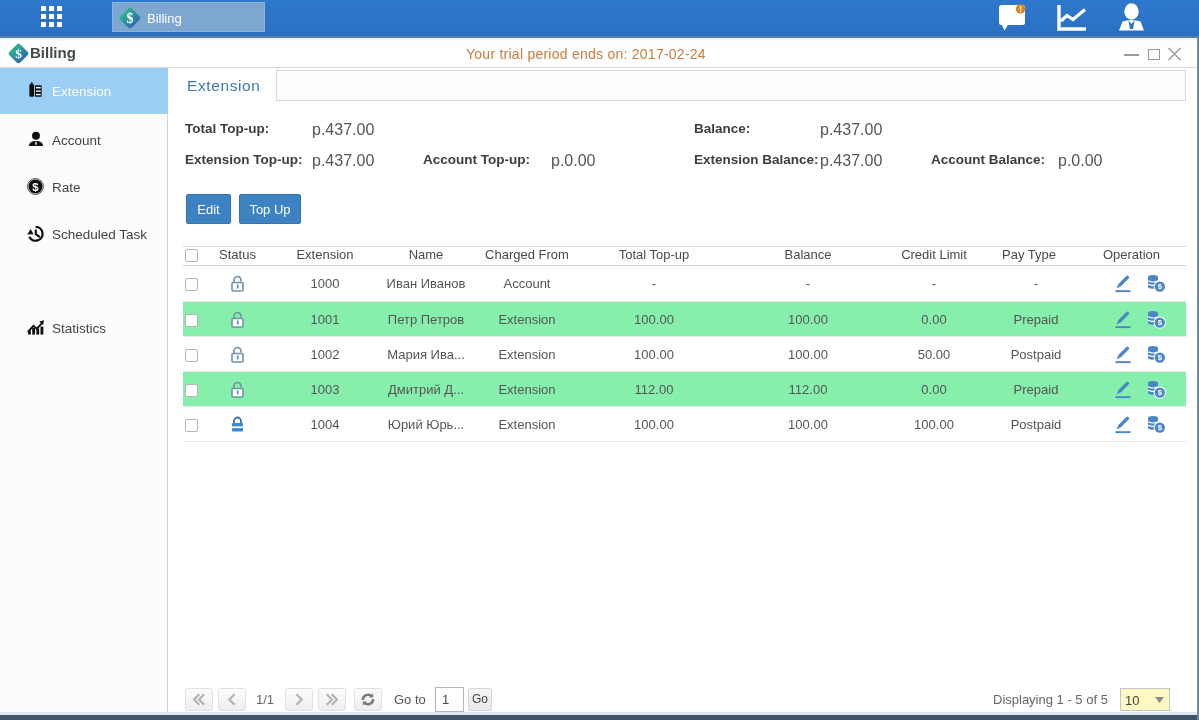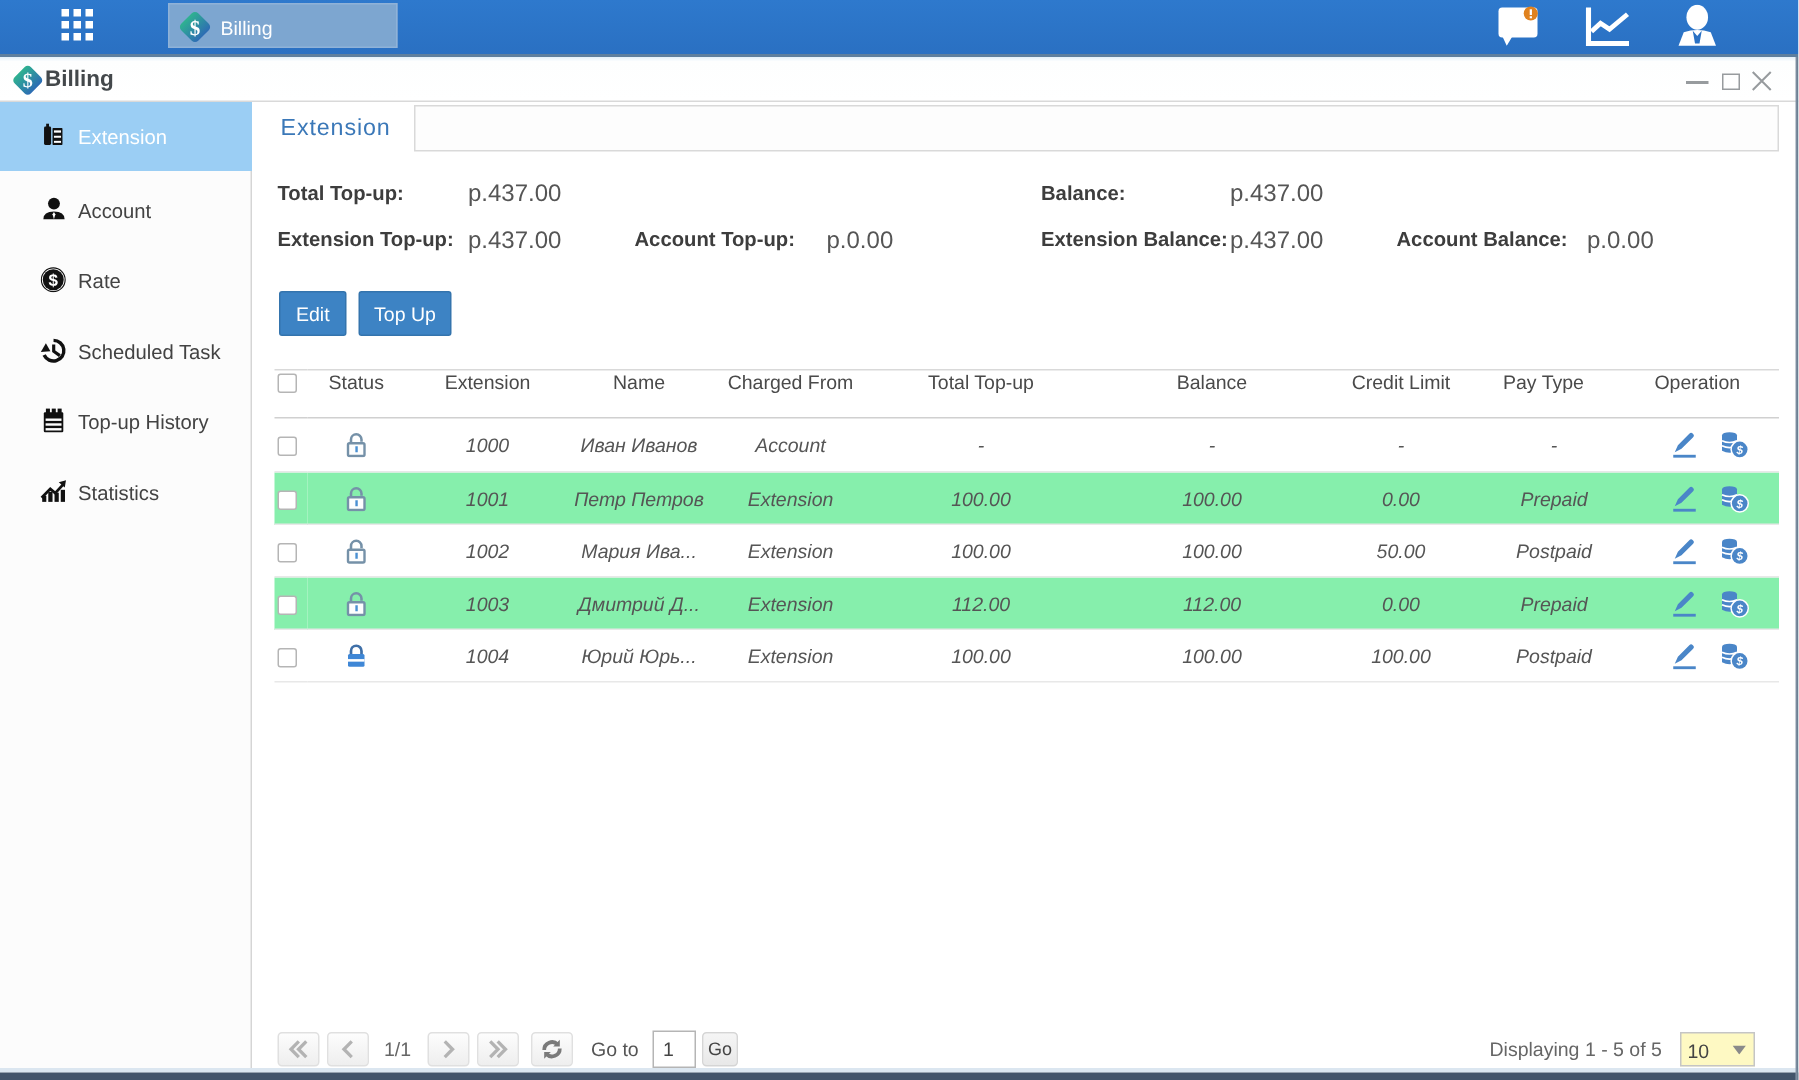--- a/index.html
+++ b/index.html
@@ -44,22 +44,22 @@
 .sval { position:absolute; font-size:16px; color:#555; }
 
 .btn { position:absolute; height:30px; background:#3d83c4; border:1px solid #3474ad;
   border-radius:2px; color:#fff; font-size:13px; text-align:center; }
 .btn span { position:relative; top:7px; }
 
 
 #tbl { left:183px; top:246px; width:1003px; }
 table { border-collapse:collapse; table-layout:fixed; width:1003px; font-size:13px; }
 thead td { height:16px; border-top:1px solid #d9d9d9; border-bottom:1px solid #d0d0d0;
-  color:#4a4a4a; text-align:center; padding-bottom:16px; }
-tbody td { height:35px; border-bottom:1px solid #e8e8e8; color:#555; text-align:center;font-style:italic; }
+  color:#4a4a4a; text-align:center; padding-bottom:3px; }
+tbody td { height:35px; border-bottom:1px solid #e8e8e8; color:#555; text-align:center; }
 tbody tr:first-child td { height:36px; }
 tr.alt td { background:#86efac; }
 .cb { display:inline-block; width:13px; height:13px; border:1px solid #b5b5b5;
   border-radius:2px; background:#fff; vertical-align:middle; }
 
 
 .pgbtn { position:absolute; top:688px; width:28px; height:23px;
   background:linear-gradient(#fdfdfd,#eee); border:1px solid #e0e0e0; border-radius:3px; }
 .pgtxt { position:absolute; font-size:13px; color:#666; }
 #goinput { left:435px; top:687px; width:29px; height:25px; border:1px solid #b5b5b5;
@@ -129,20 +129,21 @@
       <defs>
           <linearGradient id="dg2" x1="0" y1="0" x2="1" y2="0">
         <stop offset="0" stop-color="#2fb290"></stop>
             <stop offset="1" stop-color="#2d6cb4"></stop>
       </linearGradient>
         </defs>
       <text x="12" y="17" font-size="14" font-weight="bold" fill="#fff" text-anchor="middle" font-family="Liberation Serif">$</text>
     </svg>
     <div class="ttl">Billing</div>
   </div>
+  <div class="abs" id="trial">Your trial period ends on: 2017-02-24</div>
 
   <div class="wc" style="left:1124px;top:53.5px;width:15px;height:2px;background:#979b9e"></div>
   <div class="wc" style="left:1148px;top:48.5px;width:12px;height:11px;border:1.5px solid #979b9e"></div>
   <svg class="wc" style="left:1167px;top:47px" width="15" height="14" viewBox="0 0 15 14">
     <path d="M1.5 1 L13.5 13 M13.5 1 L1.5 13" stroke="#979b9e" stroke-width="1.4"></path>
   </svg>
 
   <div class="abs" id="sidebar">
     <div class="sbitem sel" style="top:0px">
       <svg class="sbicon" viewBox="0 0 18 18">
@@ -175,34 +176,20 @@
       </svg>
       <div class="txt">Rate</div>
     </div>
     <div class="sbitem" style="top:143px">
       <svg class="sbicon" viewBox="0 0 17 17" style="overflow:visible">
         <path d="M 8.7 1.9 A 6.9 6.9 0 1 1 2.4 11.7" stroke="#111" stroke-width="2.3" fill="none"></path>
         <path d="M0.2 9.6 L6.6 9.2 L3.6 3.9 Z" fill="#111"></path>
         <path d="M8.8 4.6 V9.2 L12.9 12.1" stroke="#111" stroke-width="2.1" fill="none"></path>
       </svg>
       <div class="txt">Scheduled Task</div>
-    </div>
-    <div class="sbitem" style="top:190px">
-      <svg class="sbicon" viewBox="0 0 17 17">
-          <g fill="#111">
-        <rect x="2.2" y="2.8" width="13" height="13.4" rx="0.8"></rect>
-        <rect x="3.6" y="0.4" width="2.7" height="4.4"></rect>
-        <rect x="7.5" y="0.4" width="2.7" height="4.4"></rect>
-        <rect x="11.4" y="0.4" width="2.7" height="4.4"></rect>
-        <rect x="3.4" y="7" width="10.6" height="1.6" fill="#fff"></rect>
-        <rect x="3.4" y="10.2" width="10.6" height="1.6" fill="#fff"></rect>
-        <rect x="3.4" y="13.4" width="10.6" height="1.6" fill="#fff"></rect>
-      </g>
-        </svg>
-      <div class="txt">Top-up History</div>
     </div>
     <div class="sbitem" style="top:237px">
       <svg class="sbicon" viewBox="0 0 18 16" style="overflow:visible">
           <g fill="#111">
         <rect x="1.2" y="11.2" width="2.9" height="4.3"></rect>
         <rect x="5.5" y="8.4" width="3" height="7.1"></rect>
         <rect x="9.9" y="9" width="3" height="6.5"></rect>
         <rect x="14.3" y="7" width="3" height="8.5"></rect>
         <path d="M0.8 12.6 L6.9 6.3 L10.4 9.3 L15.9 3.3" stroke="#111" stroke-width="2" fill="none"></path>
         <path d="M12.9 1.6 L18 0.2 L17.1 5.4 Z"></path>

